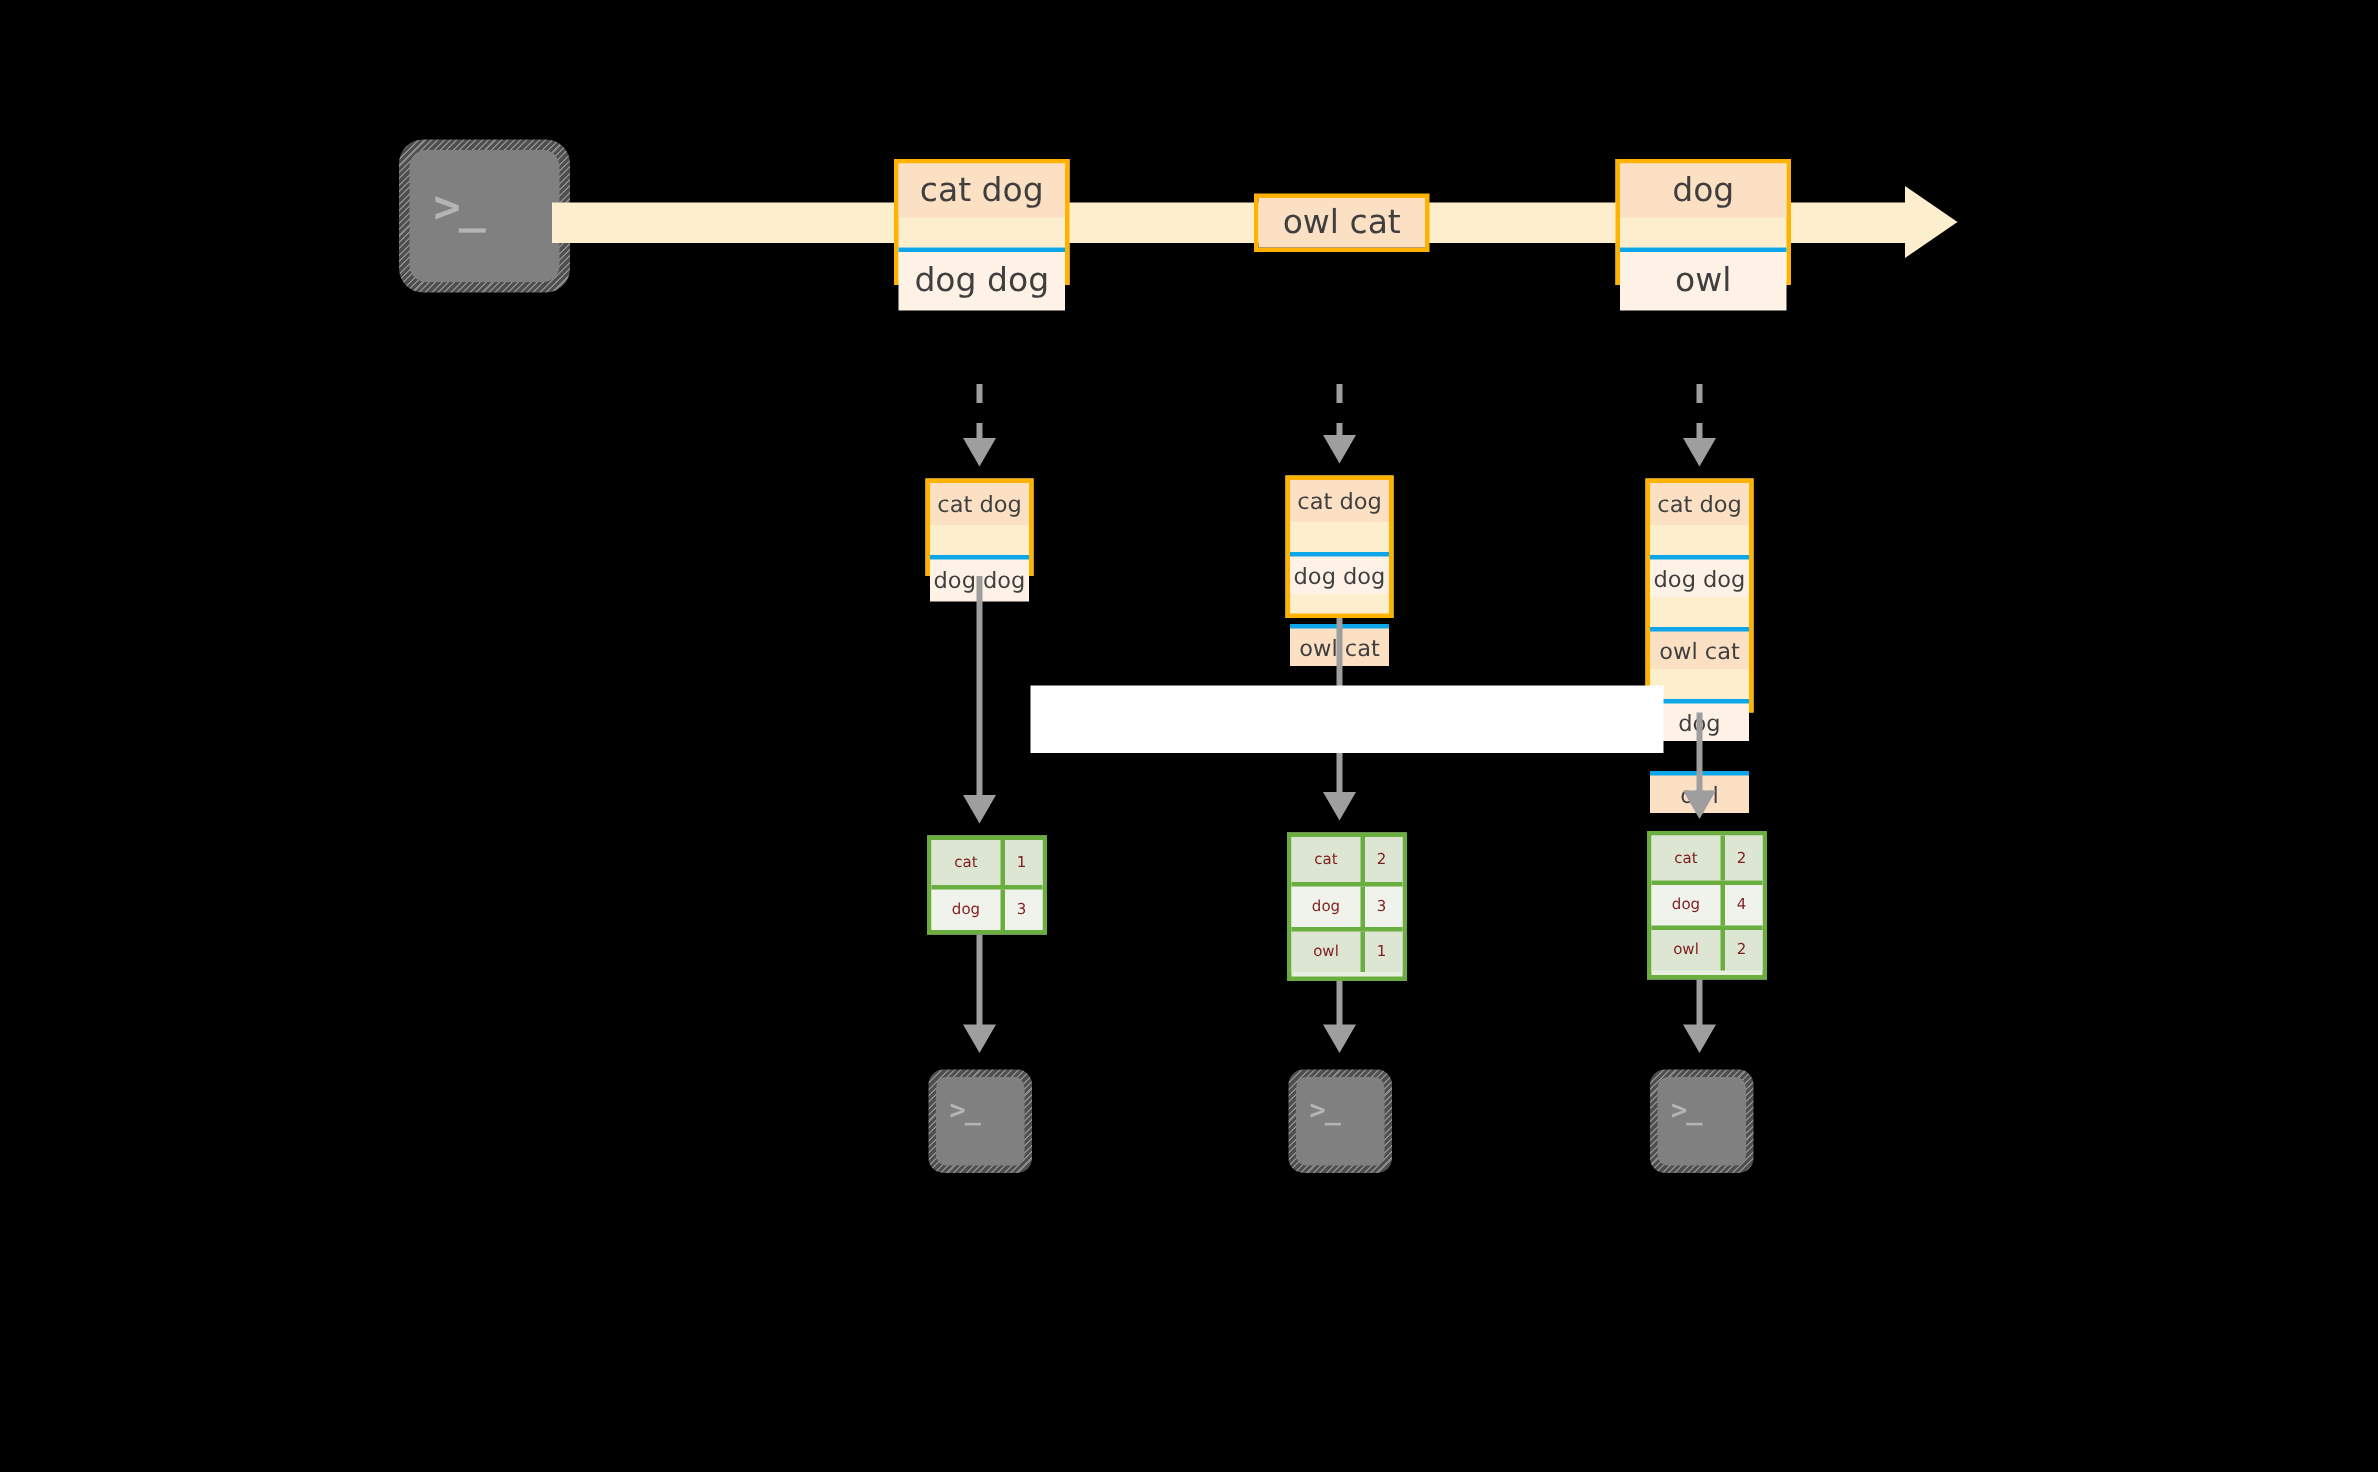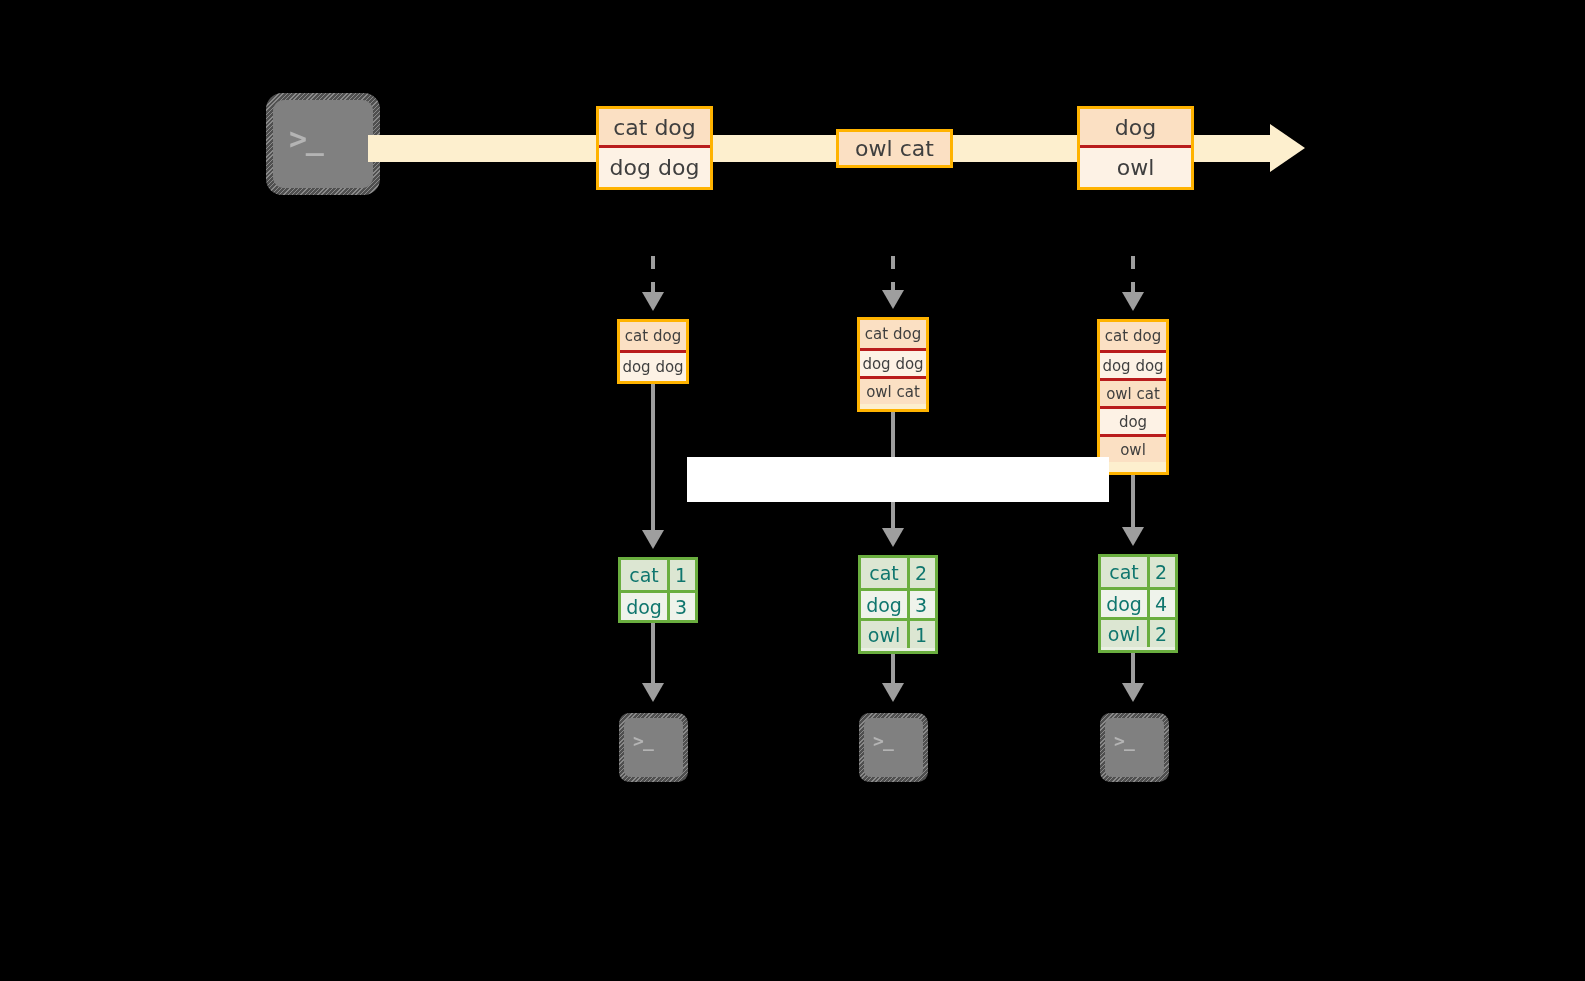--- a/index.html
+++ b/index.html
@@ -66,21 +66,21 @@
   .obox .row {
     box-sizing: border-box;
     display: flex;
     align-items: center;
     justify-content: center;
     color: #3f3f3f;
     white-space: nowrap;
   }
   .obox .row.dark  { background: #FBE0C3; }
   .obox .row.light { background: #FDF2E5; }
-  .obox .row + .row { border-top: 3px solid #b91c1c; }
+  .obox .row + .row { border-top: 3px solid #0ea5e9; margin-top: 20px; }
 
   
   .gbox {
     position: absolute;
     box-sizing: border-box;
     border: 3px solid #6AAE3F;
     background: #E9F0E2;
   }
   .gbox .grow {
     box-sizing: border-box;
@@ -89,22 +89,22 @@
   }
   .gbox .grow + .grow { border-top: 3px solid #6AAE3F; }
   .gbox .grow.dark  { background: #DCE6D2; }
   .gbox .grow.light { background: #EFF3EB; }
   .gbox .gkey,
   .gbox .gval {
     box-sizing: border-box;
     display: flex;
     align-items: center;
     justify-content: center;
-    color: #0f766e;
-    font-size: 19px;
+    color: #7f1d1d;
+    font-size: 10px;
     white-space: nowrap;
   }
   .gbox .gkey { width: 46px; }
   .gbox .gval { width: 25px; border-left: 3px solid #6AAE3F; }
 
   
   .conn-line {
     position: absolute;
     background: #9E9E9E;
     width: 4px;

